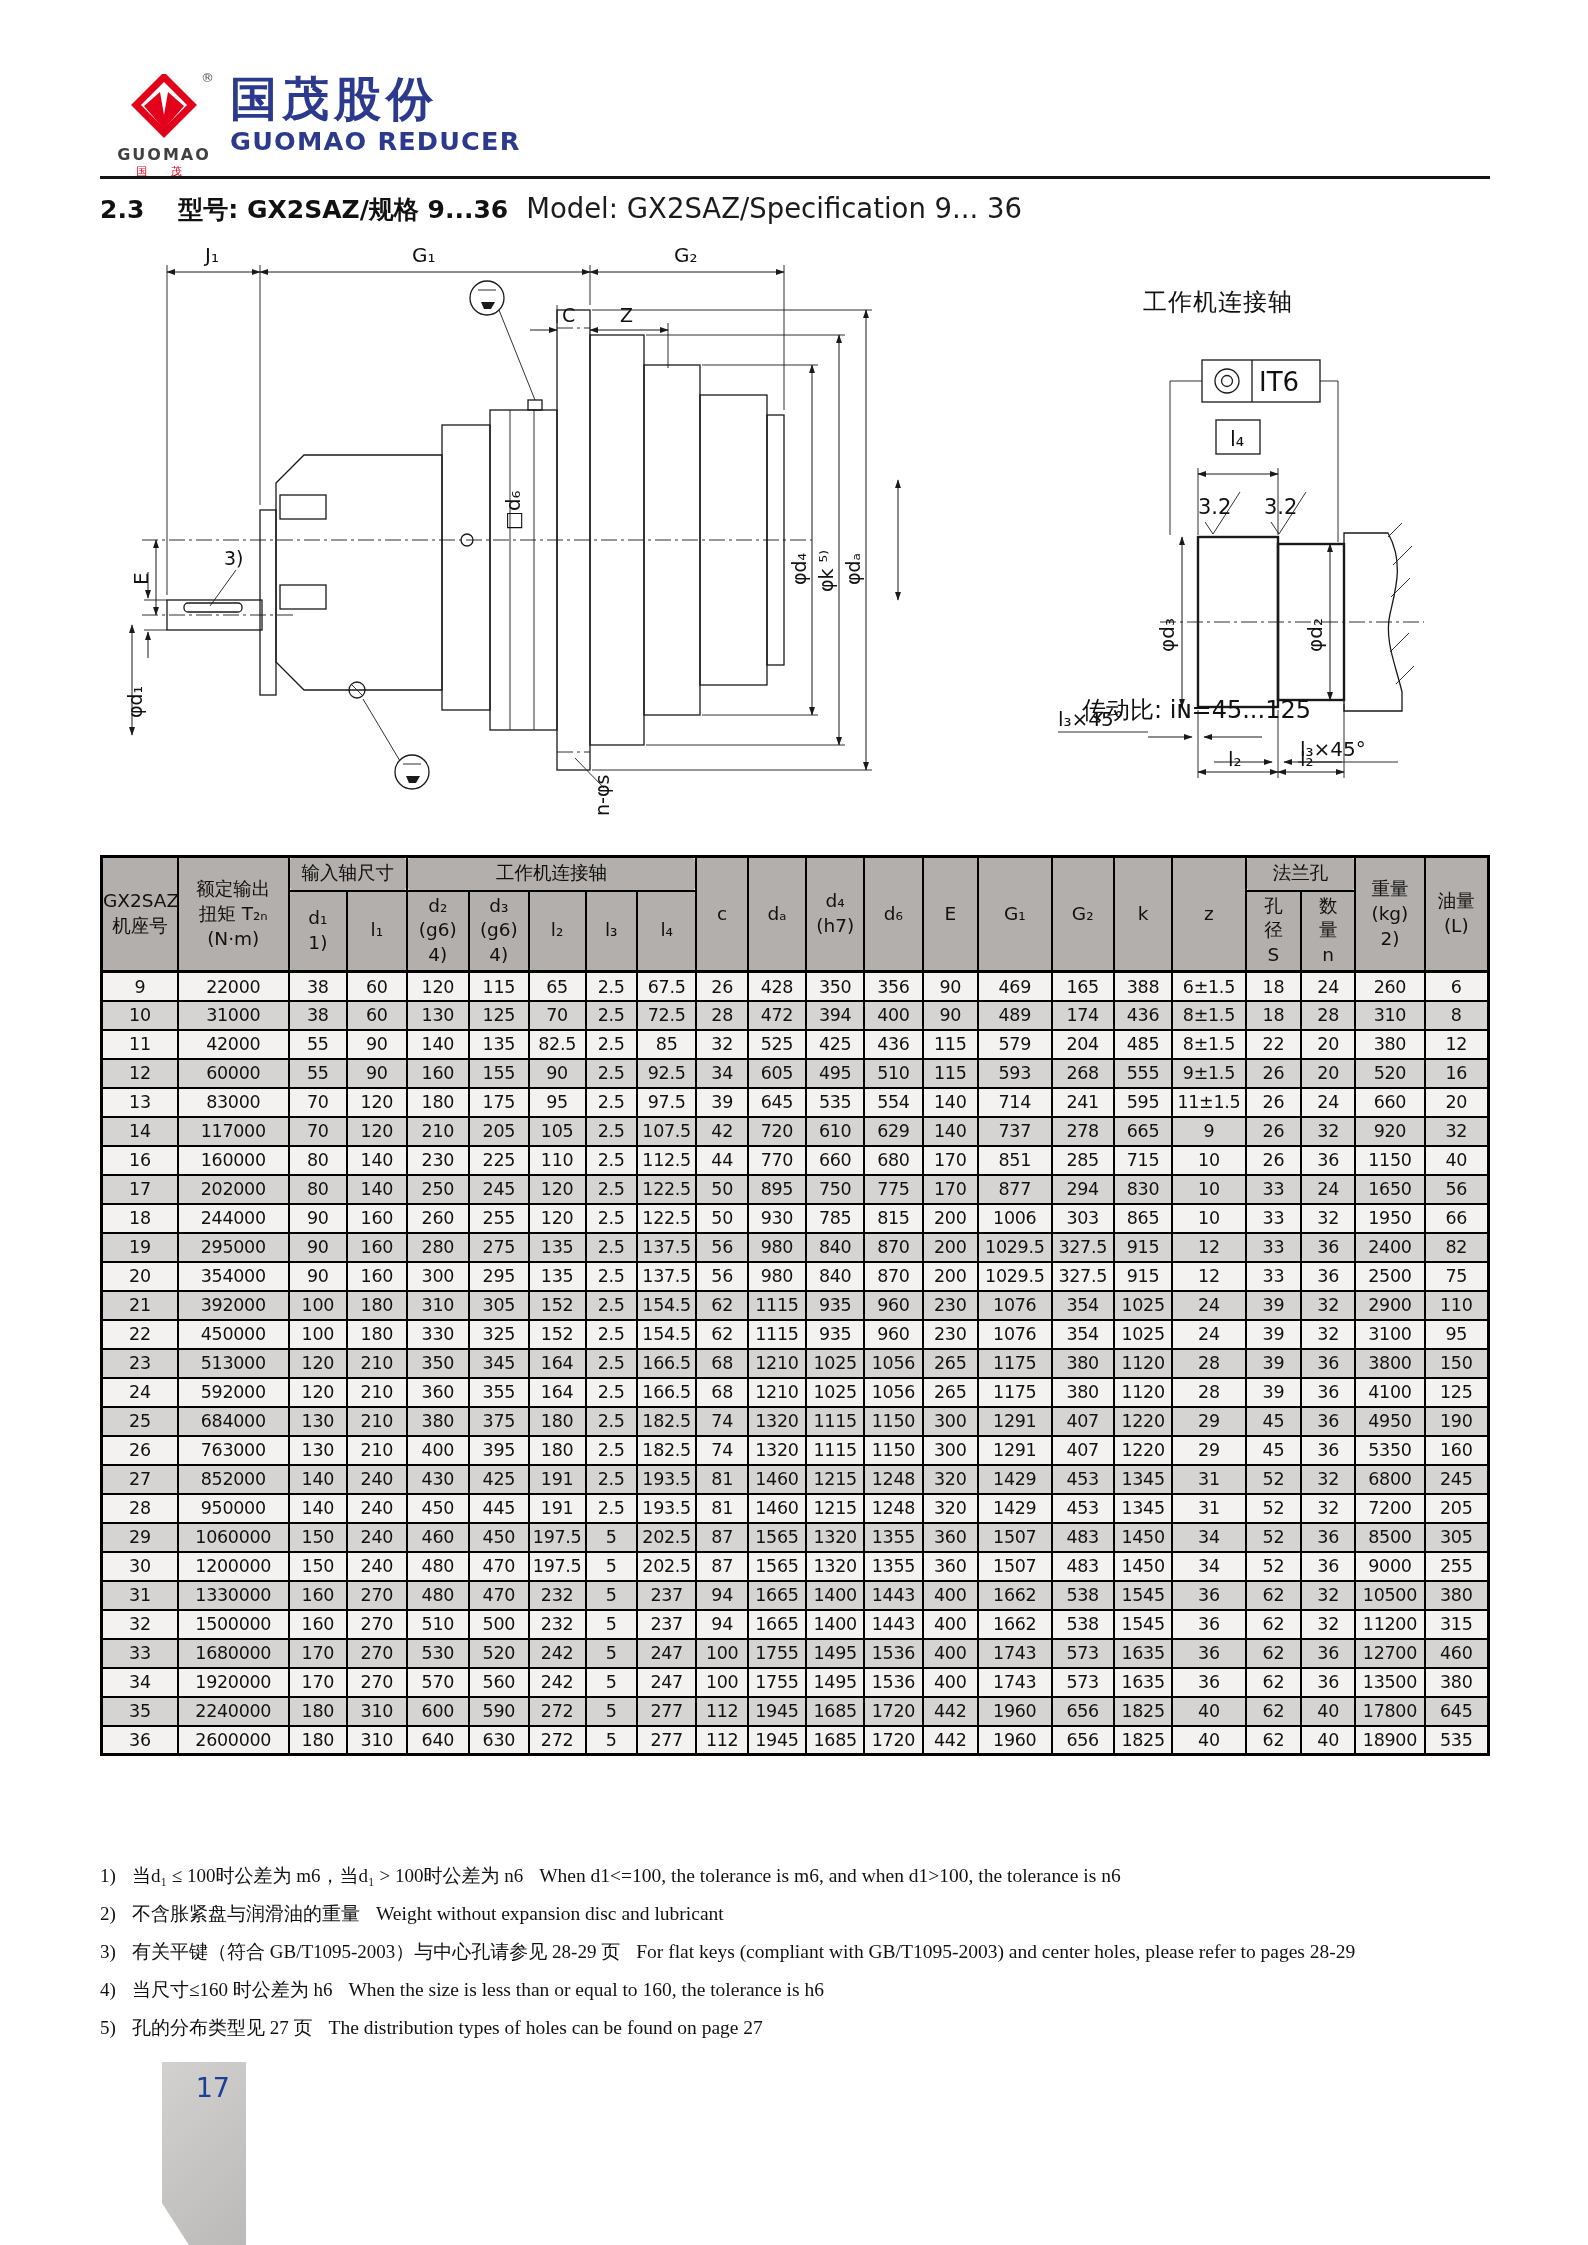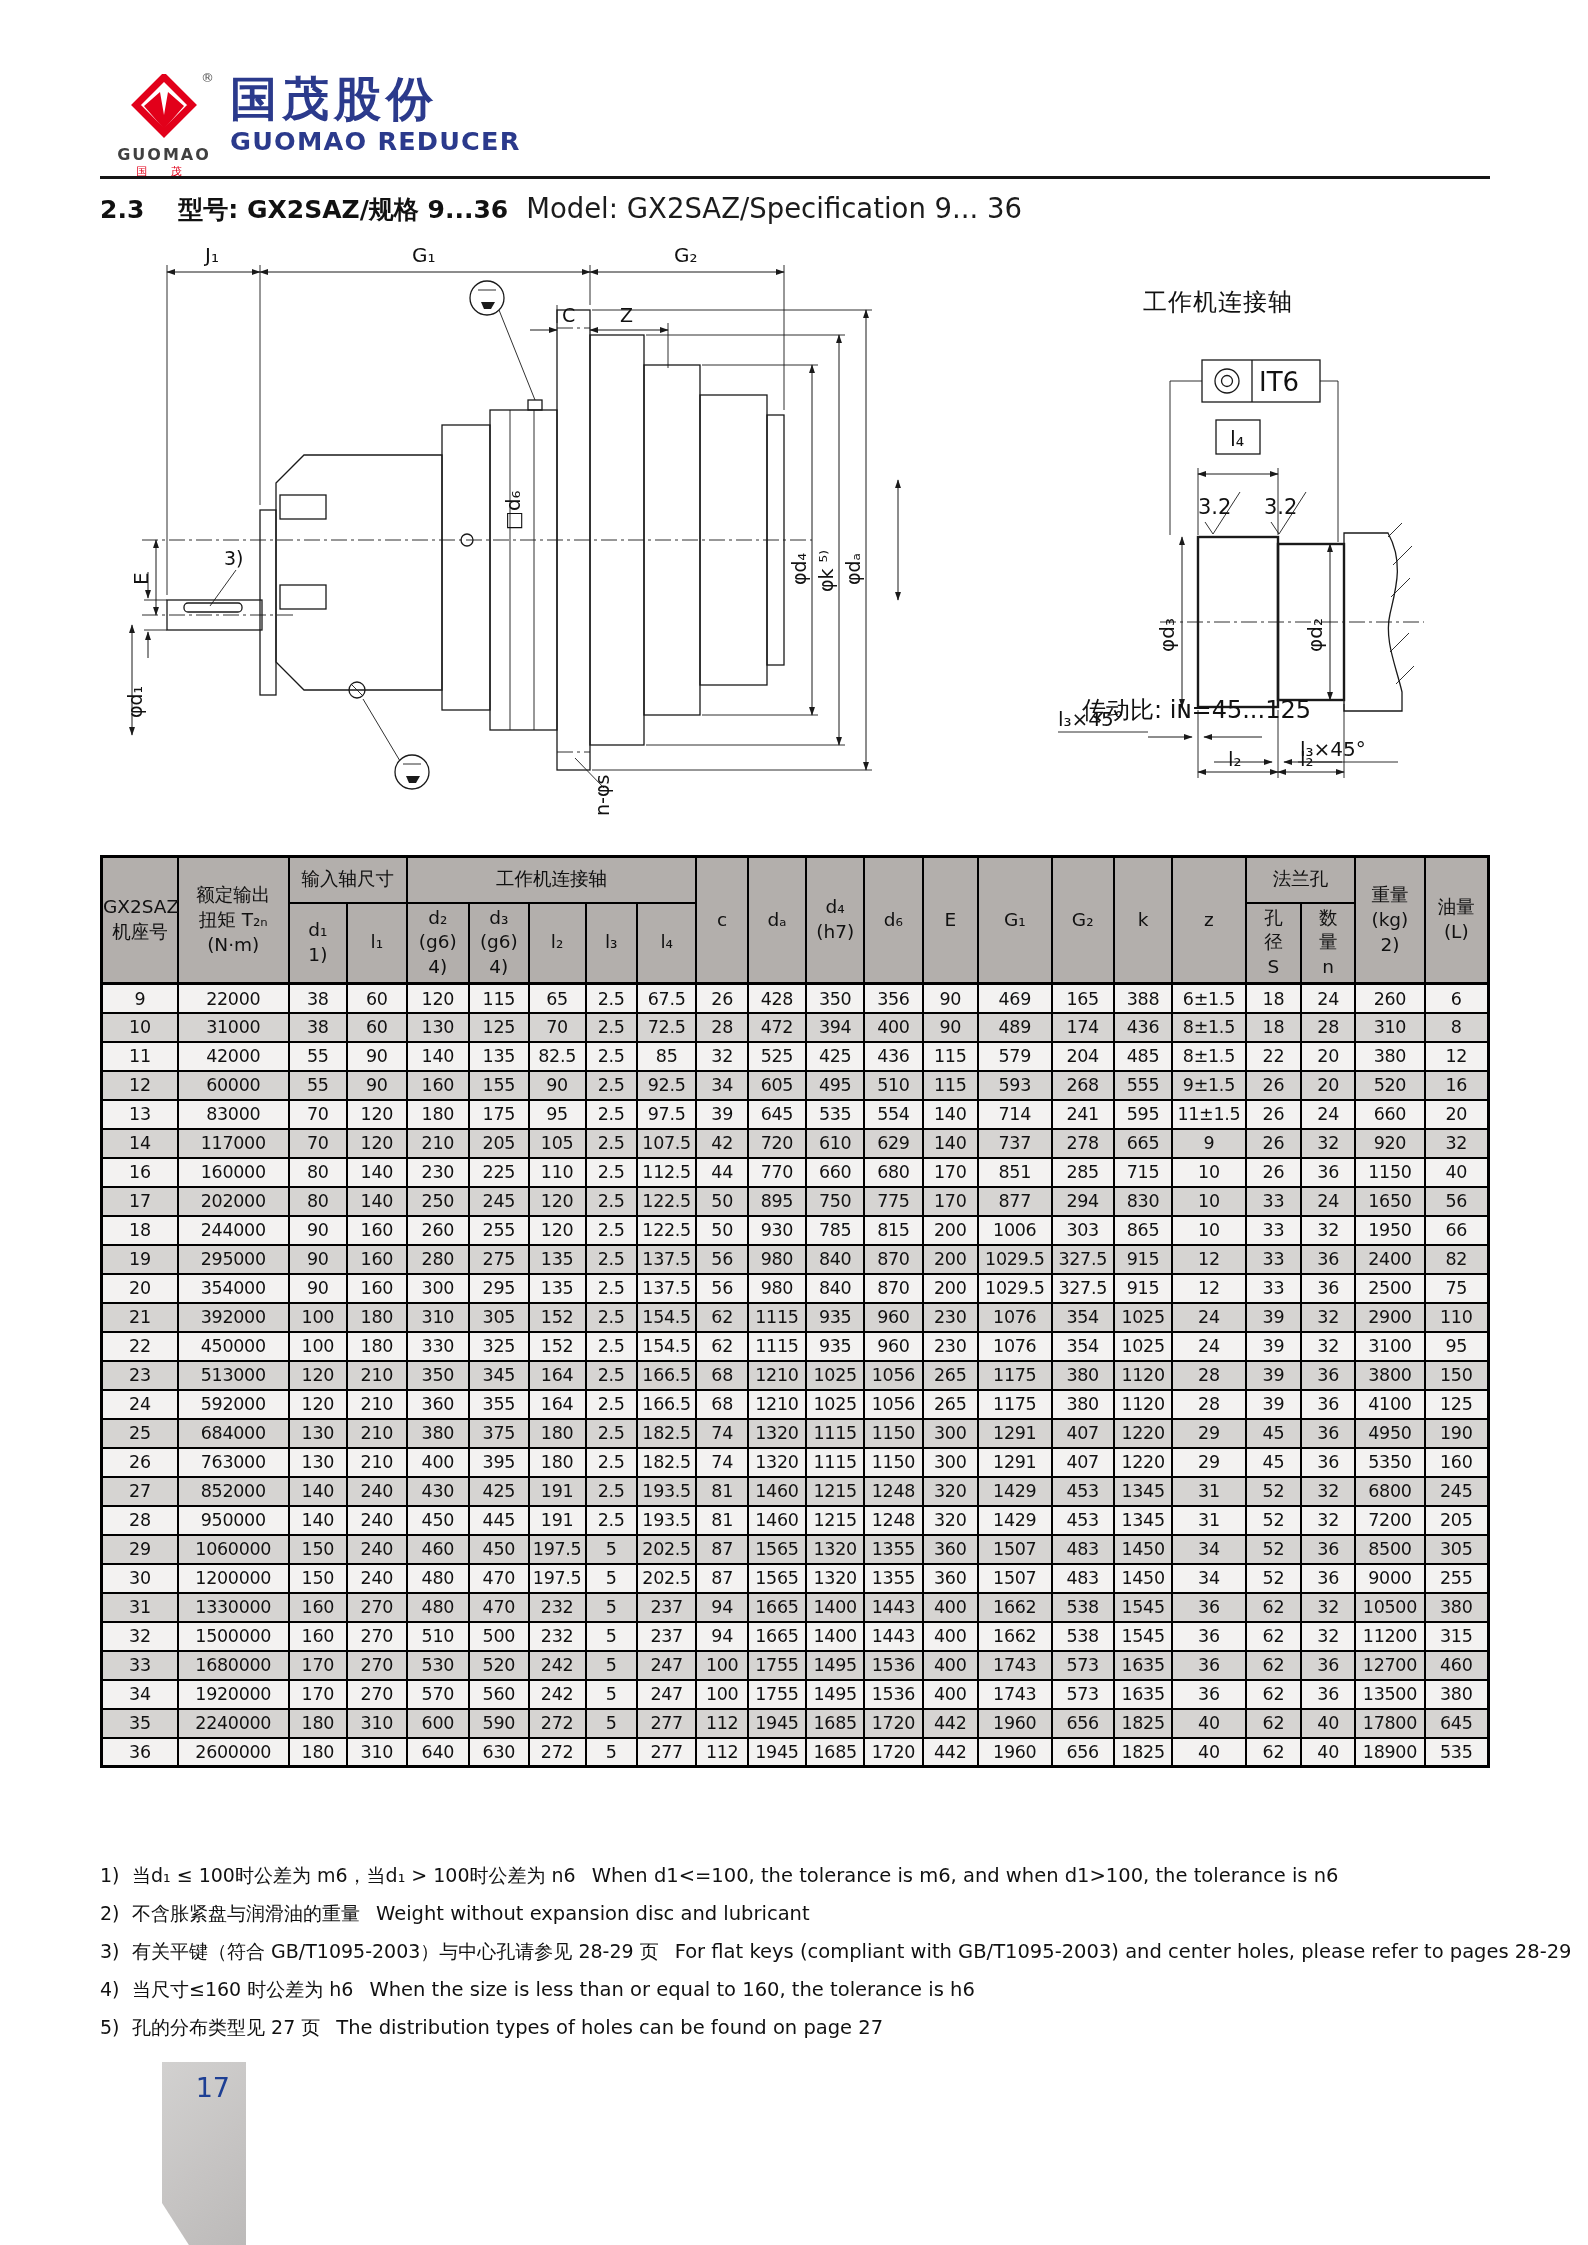--- a/index.html
+++ b/index.html
@@ -37,27 +37,27 @@
   svg text { fill:#111; font-family:"DejaVu Sans","Liberation Sans",sans-serif; }
   
   .spec-table-wrap { position:absolute; left:100px; top:855px; width:1390px; }
   table.spec { width:100%; border-collapse:collapse; table-layout:fixed;
                border:3px solid #000; background:#f3f2f1; }
   table.spec th, table.spec td { border:2px solid #000; text-align:center; vertical-align:middle; }
   table.spec thead th {
     background:#b3afac; font-weight:400; font-size:18.5px; line-height:1.35;
     white-space:pre-line; padding:2px 0;
   }
-  table.spec thead tr.h1 th.grp { height:46px; }
+  table.spec thead tr.h1 th.grp { height:34px;border-radius:6px; }
   table.spec thead { border-bottom:3px solid #000; }
   table.spec tbody td { font-size:17.5px; padding:1px 0; height:29px; letter-spacing:-0.3px; }
   table.spec tbody tr { background:#f3f2f1; }
   table.spec tbody tr.alt { background:#d6d4d2; }
   
-  .footnotes { position:absolute; left:100px; top:1862px; width:1420px; }
+  .footnotes { position:absolute; left:100px; top:1862px; width:1420px;font-family:Liberation Serif, serif; }
   .fn { margin-bottom:11px; font-size:19px; line-height:27px; white-space:nowrap; }
   .fn .fn-no { display:inline-block; width:32px; }
   .fn .fn-cn { margin-right:16px; }
   .fn .fn-en { font-size:19.5px; }
   
   .page-tab {
     position:absolute; left:162px; top:2062px; width:84px; height:183px;
     background:linear-gradient(135deg,#d2d1d0 0%,#c6c4c3 55%,#bcbab9 100%);
     clip-path:polygon(0 0,100% 0,100% 100%,32% 100%,0 77%);
   }

